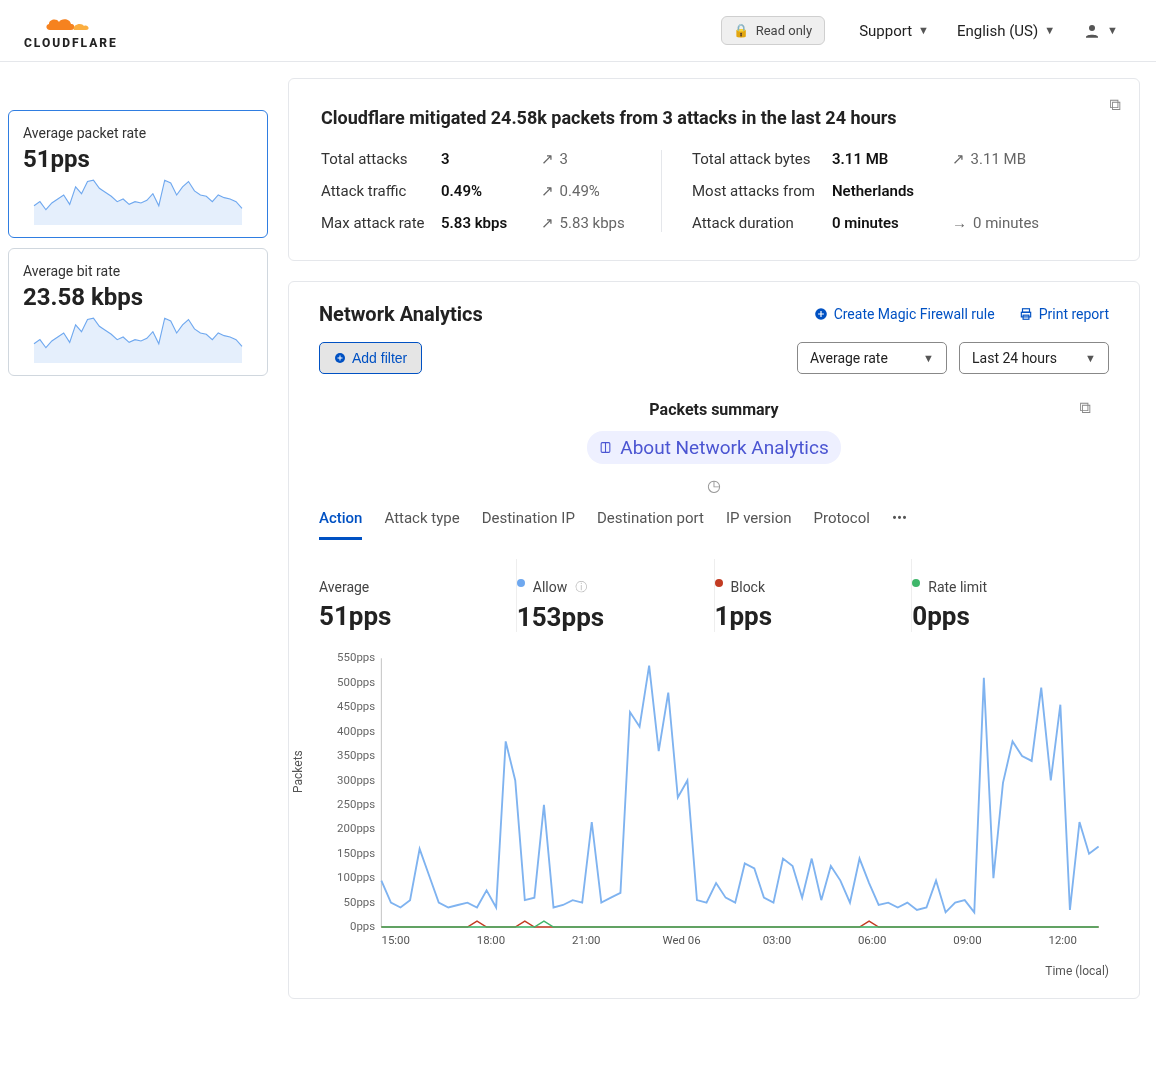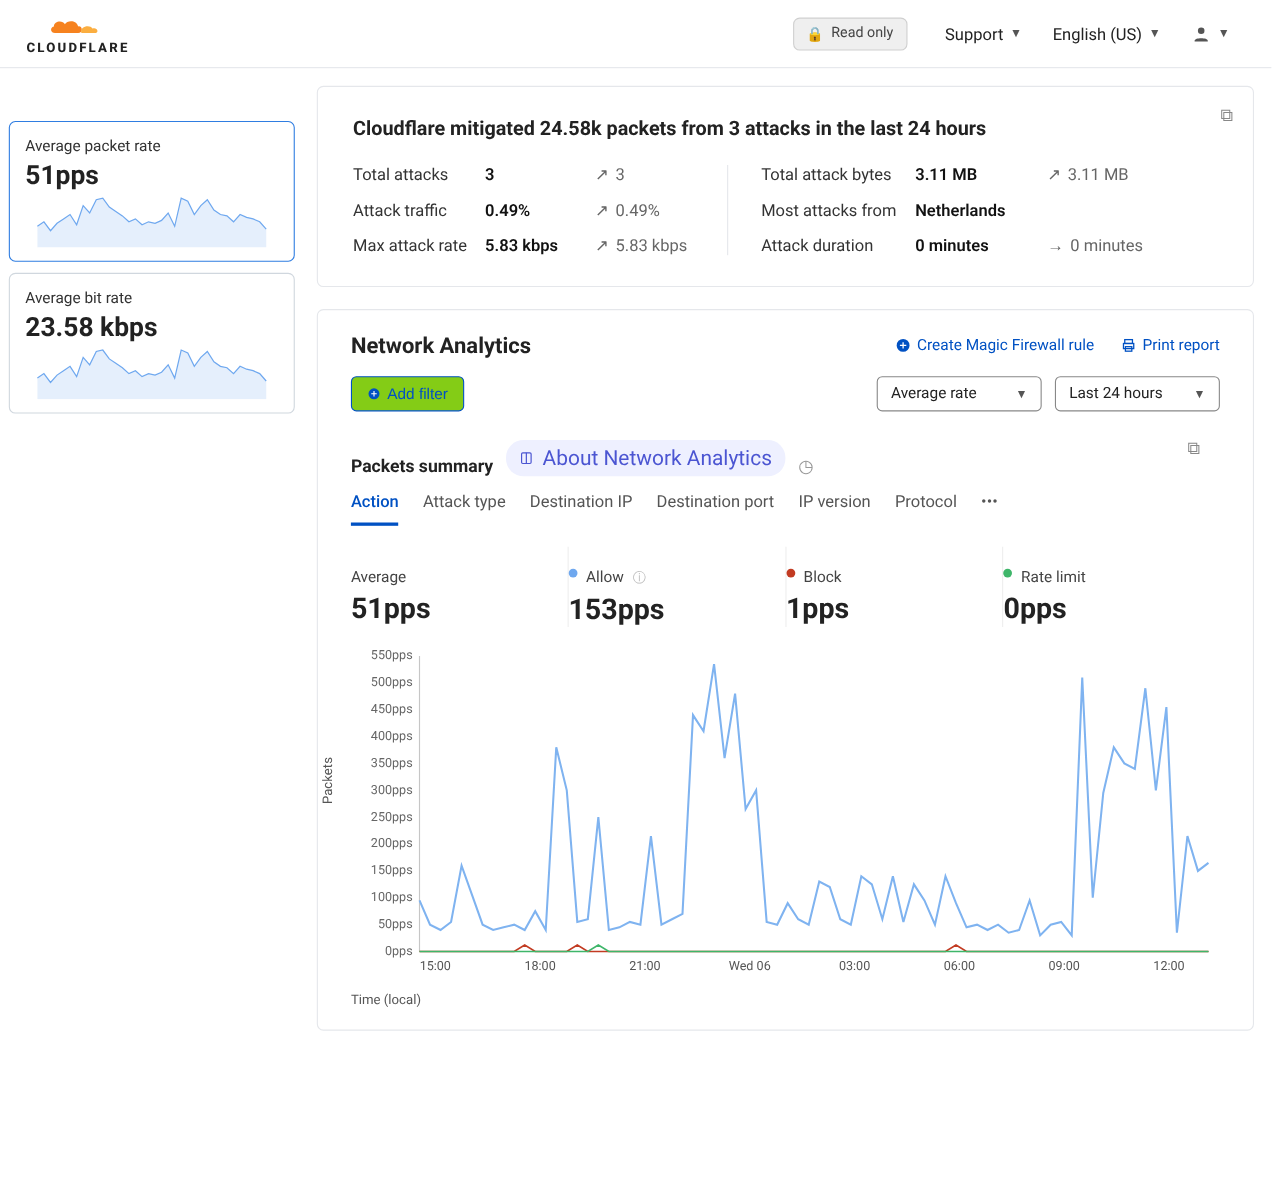--- a/index.html
+++ b/index.html
@@ -37,24 +37,24 @@
 .mg-col.right { grid-template-columns: 140px 120px 100px; }
 .divider { width: 1px; background: #e5e7eb; margin: 0 30px; align-self: stretch; }
 .corner-icon { position: absolute; top: 16px; right: 18px; color: #888; cursor: pointer; }
 
 .net { border: 1px solid #e5e7eb; border-radius: 6px; padding: 20px 30px 40px; }
 .net-head { display: flex; align-items: center; margin-bottom: 16px; }
 .net-head h2 { font-size: 20px; font-weight: 700; }
 .net-head .actions { margin-left: auto; display: flex; gap: 24px; }
 .link { color: #0051c3; font-size: 14px; display: inline-flex; align-items: center; gap: 6px; cursor: pointer; }
 .filterbar { display: flex; align-items: center; margin-bottom: 26px; }
-.btn-outline { border: 1px solid #0051c3; color: #0051c3; background: #84cc16; border-radius: 5px; padding: 7px 14px; font-size: 14px; display: inline-flex; align-items: center; gap: 6px; cursor: pointer; }
+.btn-outline { border: 1px solid #0051c3; color: #0051c3; background: #e5e5e5; border-radius: 5px; padding: 7px 14px; font-size: 14px; display: inline-flex; align-items: center; gap: 6px; cursor: pointer; }
 .select { border: 1px solid #888; border-radius: 5px; padding: 7px 12px; font-size: 14px; min-width: 150px; display: inline-flex; align-items: center; justify-content: space-between; cursor: pointer; }
 
-.pkts-head { display: flex; align-items: flex-end; gap: 12px; margin: 10px 0 14px; position: relative; }
+.pkts-head { display: flex; align-items: center; gap: 12px; margin: 10px 0 14px; position: relative; flex-direction: column; }
 .pkts-head h3 { font-size: 16px; font-weight: 700; }
 .pill { background: #eef0ff; color: #4b55d2; font-size: 19px; padding: 5px 12px; border-radius: 16px; display: inline-flex; align-items: center; gap: 8px; cursor: pointer; }
 .timeicon { color: #999; }
 
 .tabs { display: flex; gap: 22px; border-bottom: 1px solid transparent; margin-bottom: 18px; font-size: 15px; color: #555; }
 .tabs .tab { padding-bottom: 10px; cursor: pointer; }
 .tabs .tab.active { color: #0051c3; border-bottom: 3px solid #0051c3; font-weight: 500; }
 .tabs .more { cursor: pointer; }
 
 .stats { display: flex; margin-bottom: 12px; }
@@ -63,21 +63,21 @@
 .stat .k { font-size: 14px; color: #444; display: flex; gap: 8px; margin-top: 16px; }
 .stat .v { font-size: 26px; font-weight: 700; margin-top: 6px; }
 .dot { width: 8px; height: 8px; border-radius: 50%; display: inline-block; }
 .dot.blue { background: #6fa8ef; }
 .dot.red { background: #c23b22; }
 .dot.green { background: #3fb66a; }
 
 .chart-wrap { position: relative; height: 310px; margin-top: 16px; }
 .chart-wrap svg { width: 100%; height: 100%; }
 .ylabel { position: absolute; left: -8px; top: 50%; transform: rotate(-90deg) translate(10px,-20px); transform-origin: left top; font-size: 12px; color: #555; }
-.xlabel { text-align: left; font-size: 12px; color: #555; margin-top: 2px; }
+.xlabel { text-align: right; font-size: 12px; color: #555; margin-top: 2px; }
 .chart-wrap .ytick { font-size: 11px; fill: #666; text-anchor: end; }
 .chart-wrap .xtick { font-size: 11px; fill: #555; text-anchor: middle; }
 .chart-wrap .main-line { fill: none; stroke: #7fb3f0; stroke-width: 1.8; }
 .chart-wrap .axis { stroke: #c6c6c6; stroke-width: 1; }
 .chart-wrap .block-line { fill: none; stroke: #c23b22; stroke-width: 1.4; }
 .chart-wrap .rl-line { fill: none; stroke: #3fb66a; stroke-width: 1.4; }
 .info-ic { color:#bbb; font-size:12px; }
 </style>
 </head>
 <body>

